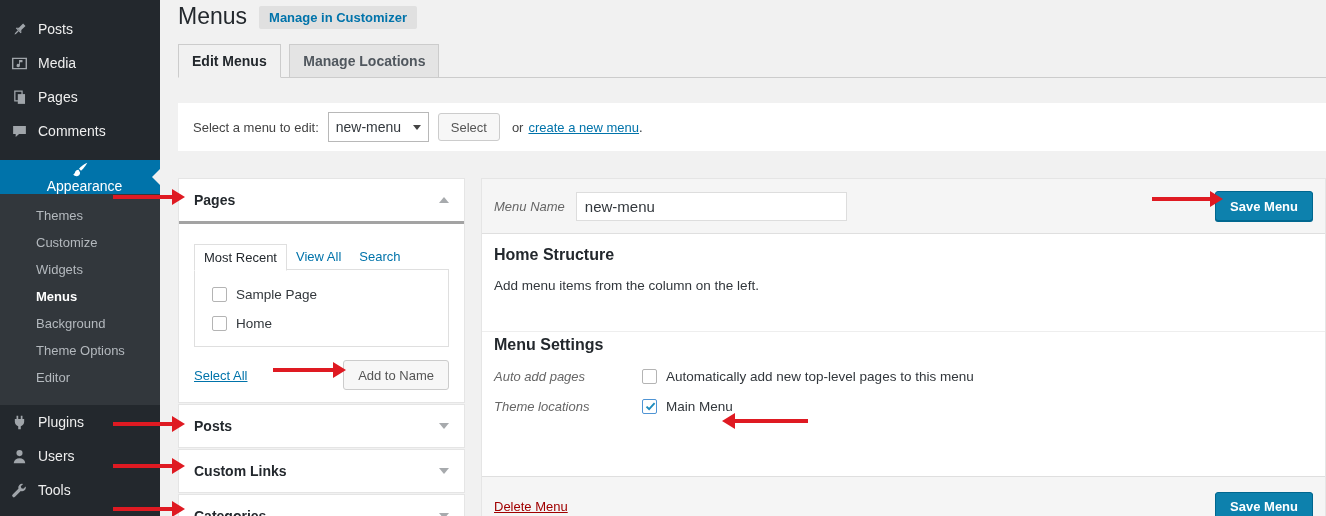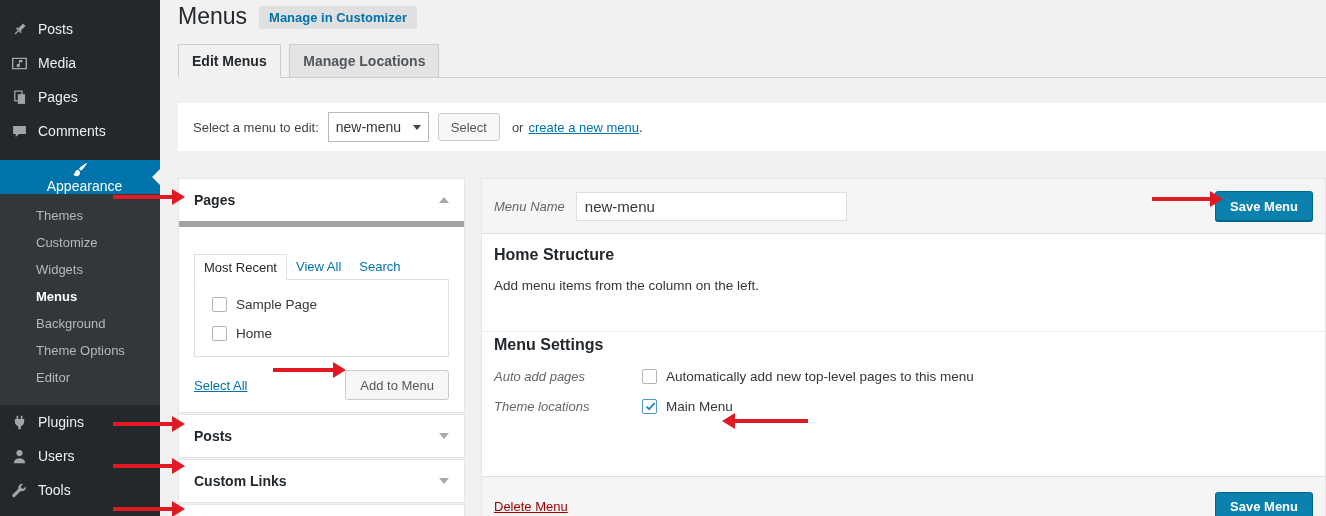--- a/index.html
+++ b/index.html
@@ -49,21 +49,21 @@
   
   .columns{display:flex;margin-top:27px;align-items:flex-start;}
   .col-left{width:287px;flex-shrink:0;}
   .col-right{flex:1;margin-left:16px;}
   .postbox{background:#fff;border:1px solid var(--panel-border);}
   .postbox + .postbox{margin-top:1px;}
   .postbox-header{display:flex;align-items:center;justify-content:space-between;height:42px;padding:0 15px;cursor:pointer;}
   .postbox-title{font-size:14px;font-weight:bold;color:var(--head);}
   .tri-up{width:0;height:0;border-left:5px solid transparent;border-right:5px solid transparent;border-bottom:6px solid #a7aaad;}
   .tri-down{width:0;height:0;border-left:5px solid transparent;border-right:5px solid transparent;border-top:6px solid #a7aaad;}
-  .pages-body{border-top:6px solid #a3a3a3;padding:27px 15px 12px;}
+  .pages-body{border-top:3px solid #a3a3a3;padding:20px 15px 12px;}
   .inner-tabs{display:flex;position:relative;z-index:2;}
   .inner-tab{padding:5px 9px;font-size:13px;color:var(--accent);cursor:pointer;}
   .inner-tab.active{background:#fff;border:1px solid var(--inner-border);border-bottom-color:#fff;color:var(--head);margin-bottom:-1px;}
   .tab-panel{border:1px solid var(--inner-border);background:#fff;padding:12px 10px;margin-top:-1px;height:78px;}
   .cb-row{display:flex;align-items:center;height:25px;margin-bottom:4px;cursor:pointer;}
   .cb{width:15px;height:15px;border:1px solid #b4b4b4;border-radius:2px;background:#fff;margin:0 9px 0 7px;
     display:inline-flex;align-items:center;justify-content:center;flex-shrink:0;}
   .cb.checked{border-color:#4f94d4;}
   .cb.checked svg{display:block;}
   .cb-label{font-size:13.5px;color:var(--ink);}
@@ -243,21 +243,21 @@
               <span class="cb"></span>
               <span class="cb-label">Sample Page</span>
             </div>
             <div class="cb-row">
               <span class="cb"></span>
               <span class="cb-label">Home</span>
             </div>
           </div>
           <div class="panel-actions">
             <a class="link">Select All</a>
-            <span class="button">Add to Menu</span>
+            <span class="button">Add to Name</span>
           </div>
         </div>
       </div>
 
       <div class="postbox">
         <div class="postbox-header">
           <span class="postbox-title">Posts</span>
           <span class="tri-down"></span>
         </div>
       </div>

